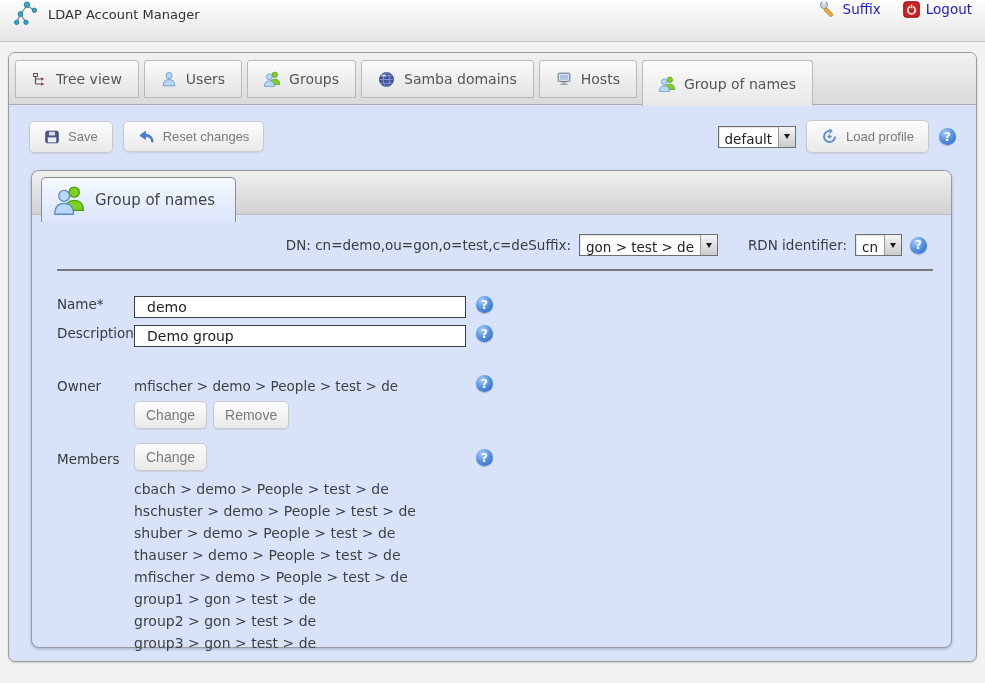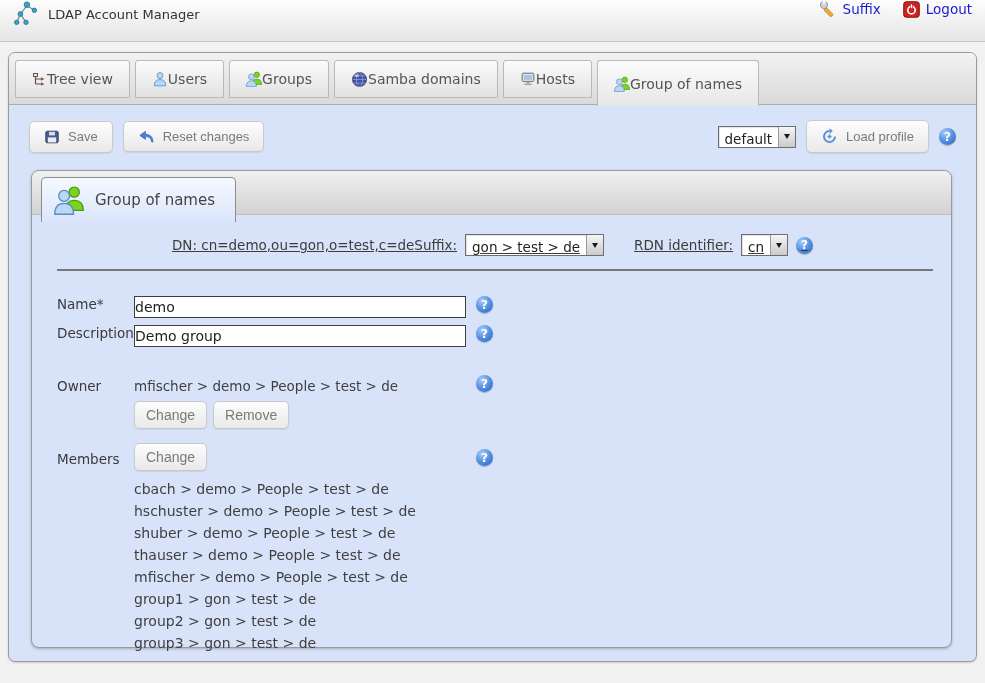--- a/index.html
+++ b/index.html
@@ -26,21 +26,21 @@
     border:1px solid #9b9b9b; border-radius:7px;
     background:#d8e3fa; box-shadow:0 1px 2px rgba(0,0,0,.15);
   }
   .tabstrip {
     height:52px; padding:7px 0 0 6px;
     background:linear-gradient(#f2f2f2,#dadada);
     border-bottom:1px solid #adadad; border-radius:6px 6px 0 0;
     display:flex; align-items:flex-start; gap:5px;
   }
   .tab {
-    height:38px; display:inline-flex; align-items:center; gap:0; padding:0 16px;
+    height:38px; display:inline-flex; align-items:center; gap:9px; padding:0 16px;
     background:linear-gradient(#fbfbfb,#e2e2e2);
     border:1px solid #b9b9b9; border-radius:3px 3px 0 0;
     color:#555; font-size:14px; cursor:pointer; white-space:nowrap;
   }
   .tab.active { height:46px; border-bottom:none; background:linear-gradient(#fbfbfb,#e7e7e7); }
 
   
   .toolbar { display:flex; align-items:center; justify-content:space-between; padding:15px 20px 13px 20px; }
   .tb-left, .tb-right { display:flex; align-items:center; gap:10px; }
   .btn {
@@ -84,36 +84,36 @@
     border-radius:7px 7px 0 0; border-bottom:1px solid #bdbdbd;
   }
   .inner-tab {
     position:absolute; left:9px; top:6px; height:45px; z-index:2;
     display:inline-flex; align-items:center; gap:11px; padding:0 20px 0 12px;
     background:linear-gradient(#f5f9ff,#dbe5fb);
     border:1px solid #8c8c8c; border-bottom:none; border-radius:5px 5px 0 0;
     font-size:15px; color:#444; cursor:default;
   }
 
-  .dn-row { margin:19px 24px 0 26px; display:flex; align-items:center; justify-content:center; color:#3c3c3c; font-size:13.5px;text-decoration:underline; }
+  .dn-row { margin:19px 24px 0 26px; display:flex; align-items:center; justify-content:flex-end; color:#3c3c3c; font-size:13.5px; }
   .dn-right { display:flex; align-items:center; gap:8px; }
   .dn-right .spacer { width:14px; }
   .divider { margin:13px 18px 0 25px; height:2px; background:#787878; }
 
   
   .form { margin:25px 24px 0 25px; }
   .frow { display:flex; align-items:flex-start; margin-bottom:7px; }
   .frow.top { align-items:flex-start; }
   .flabel { width:77px; flex-shrink:0; color:#3a3a3a; font-size:13.5px; padding-top:0; }
   .frow.top .flabel { padding-top:3px; }
   .ffield { width:332px; display:flex; align-items:center; }
   .ffield .value-text { font-size:13.5px; color:#3f3f3f; padding-top:3px; }
   .fhelp { margin-left:10px; }
   input.text {
-    width:100%; height:22px; border:1px solid #3f3f3f; padding:1px 0;
+    width:100%; height:22px; border:1px solid #3f3f3f; padding:1px 12px;
     font-family:inherit; font-size:14px; color:#1e1e1e; background:#fff;
   }
   .owner-btns { margin:7px 0 0 77px; display:flex; gap:6px; }
   .members-block { margin-top:14px; }
   .member-list { margin:7px 0 0 77px; }
   .member-item { line-height:22px; font-size:14px; color:#3f3f3f; white-space:nowrap; }
 
   .icon { display:inline-flex; flex-shrink:0; }
 </style>
 </head>

